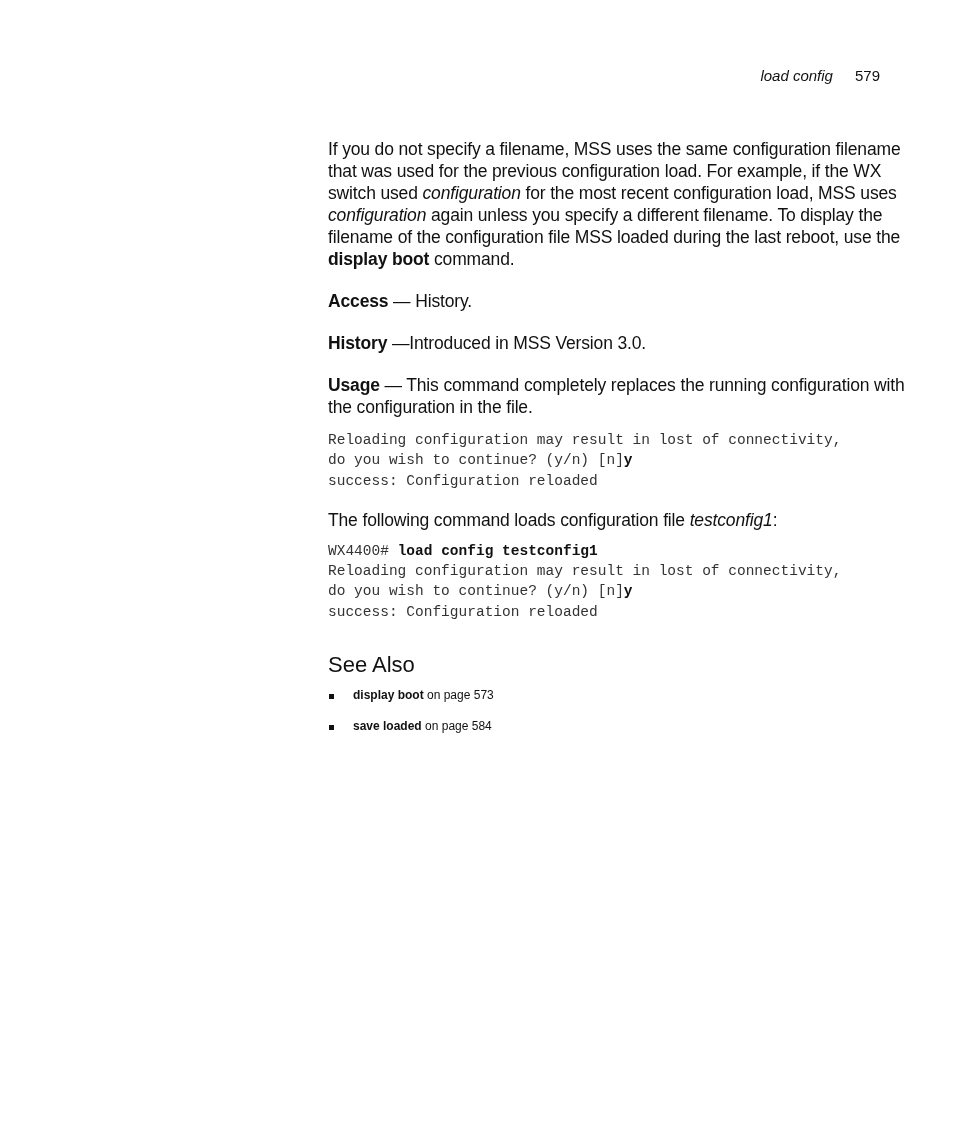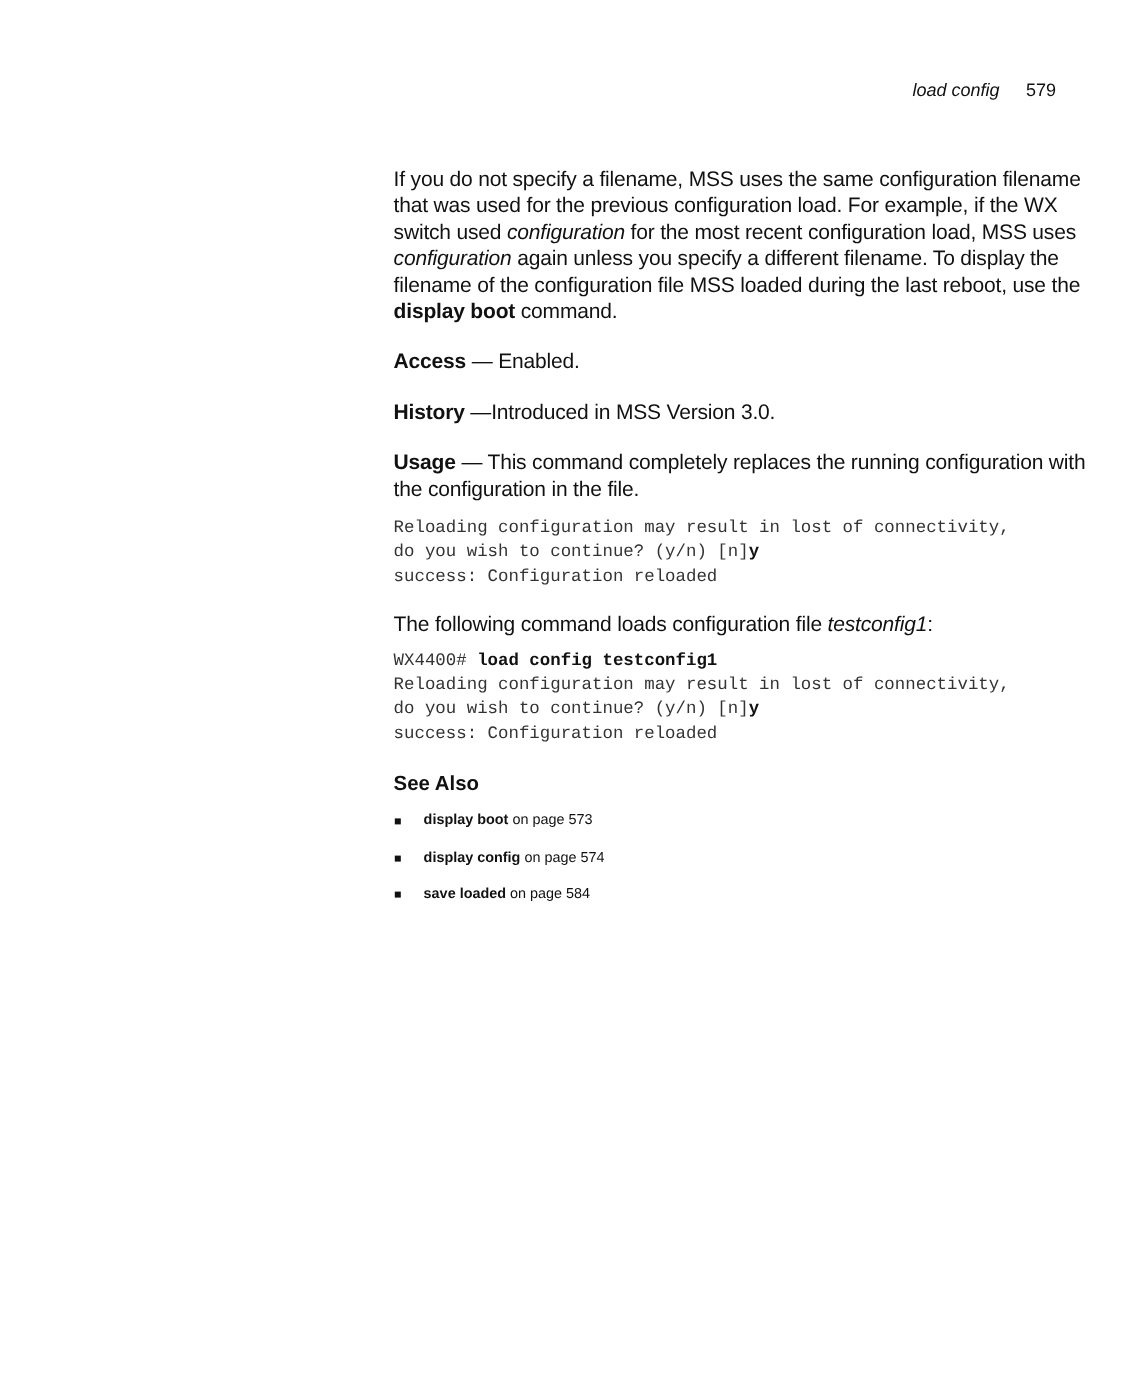--- a/index.html
+++ b/index.html
@@ -53,24 +53,24 @@
       line-height: 20.3px;
       color: #333333;
       margin: 0;
       white-space: pre;
     }
     .code .cmd { font-weight: bold; color: #111111; }
     .code1 { margin-top: 12px; }
     .para-after-code { margin-top: 18px; }
     .code2 { margin-top: 10px; }
     .see-also-heading {
-      font-weight: bold;
-      font-size: 17px;
+      font-weight: normal;
+      font-size: 22px;
       line-height: 22px;
-      margin-top: 20px;
+      margin-top: 32px;
     }
     .see-also-list {
       list-style: none;
       margin: 8px 0 0 0;
       padding: 0;
     }
     .see-also-list li {
       font-size: 12px;
       line-height: 22px;
       position: relative;
@@ -91,21 +91,21 @@
 
 <div class="header">
   <span class="running-title">load config</span>
   <span class="page-number">579</span>
 </div>
 
 <div class="content">
 
   <p class="para intro"><span>If you do not specify a filename, MSS uses the same configuration filename that was used for the previous configuration load. For example, if the WX switch used </span><span class="i">configuration</span><span> for the most recent configuration load, MSS uses </span><span class="i">configuration</span><span> again unless you specify a different filename. To display the filename of the configuration file MSS loaded during the last reboot, use the </span><span class="b">display boot</span><span> command.</span></p>
 
-  <p class="para"><span class="b">Access</span><span> — Enabled.</span></p>
+  <p class="para"><span class="b">Access</span><span> — History.</span></p>
 
   <p class="para"><span class="b">History</span><span> —Introduced in MSS Version 3.0.</span></p>
 
   <p class="para"><span class="b">Usage</span><span> — This command completely replaces the running configuration with the configuration in the file.</span></p>
 
 
   <div class="code code1"><div>Reloading configuration may result in lost of connectivity,</div><div><span>do you wish to continue? (y/n) [n]</span><span class="cmd">y</span></div><div>success: Configuration reloaded</div></div>
 
   <p class="para para-after-code"><span>The following command loads configuration file </span><span class="i">testconfig1</span><span>:</span></p>
 
@@ -113,21 +113,17 @@
 
   <div class="see-also-heading">See Also</div>
 
   <ul class="see-also-list">
     <li>
       <span class="bullet"></span>
       <span class="b">display boot</span><span> on page 573</span>
     </li>
     <li>
       <span class="bullet"></span>
-      <span class="b">display config</span><span> on page 574</span>
-    </li>
-    <li>
-      <span class="bullet"></span>
       <span class="b">save loaded</span><span> on page 584</span>
     </li>
   </ul>
 
 </div>
 
 </body></html>

